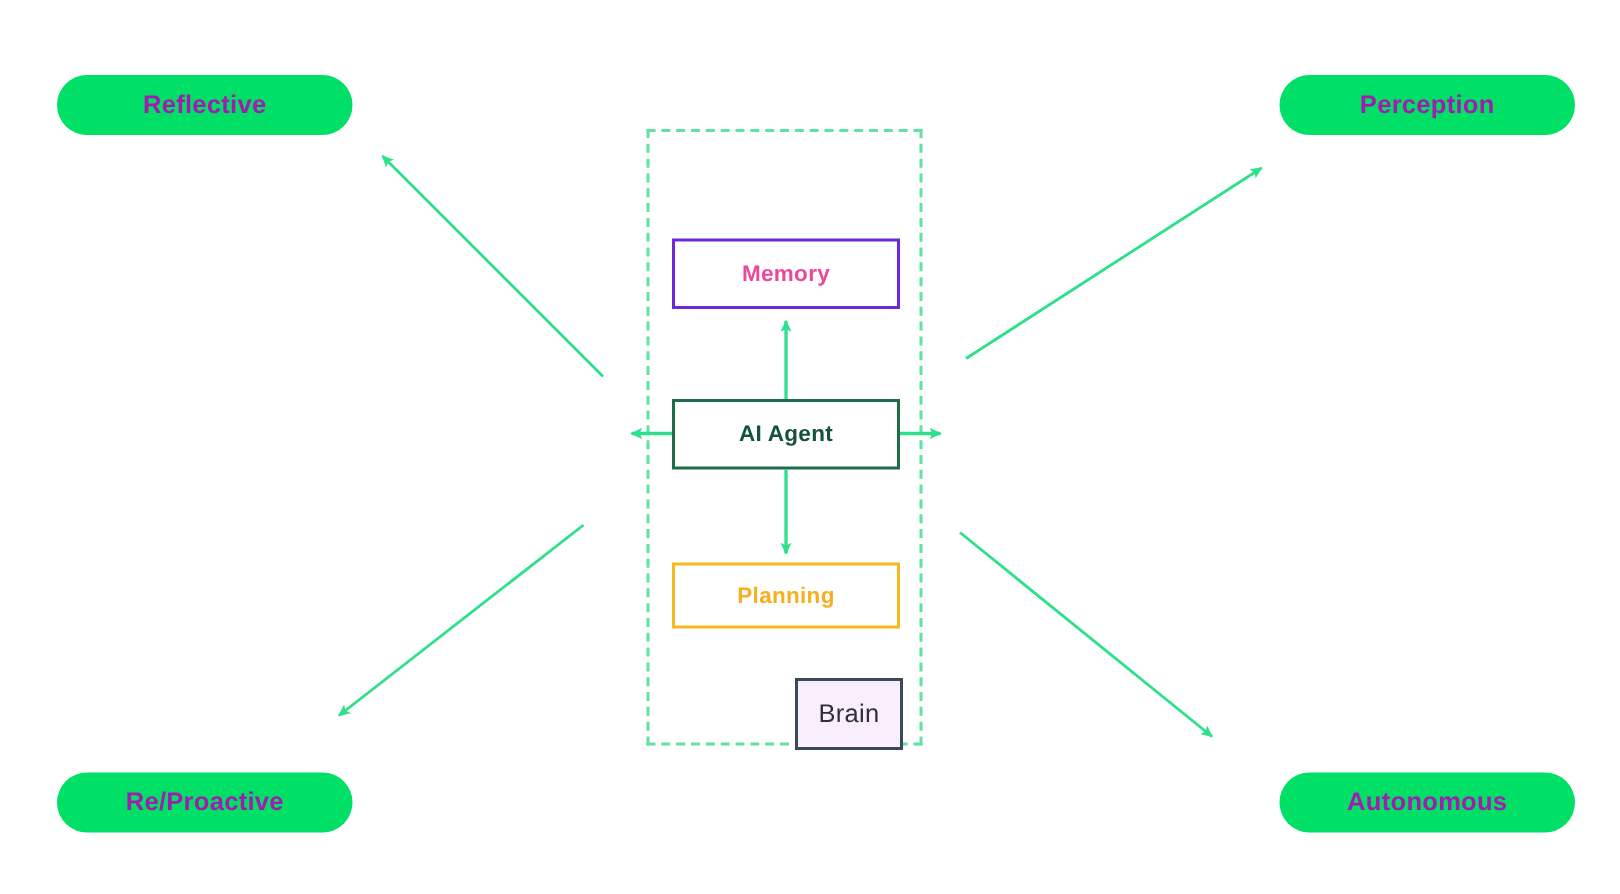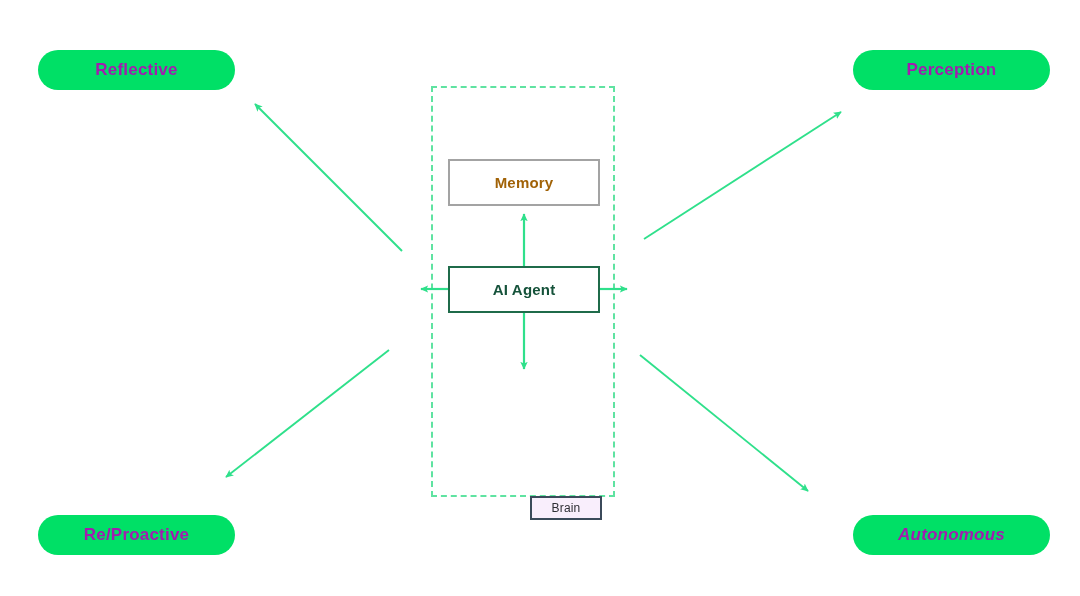--- a/index.html
+++ b/index.html
@@ -27,21 +27,21 @@
     color: #a21caf;
     font-size: 17px;
     font-weight: 600;
     letter-spacing: 0.2px;
     height: 40px;
     user-select: none;
   }
   .pill-tl { left: 38px;  top: 50px;  width: 197px; }
   .pill-tr { left: 853px; top: 50px;  width: 197px; }
   .pill-bl { left: 38px;  top: 515px; width: 197px; text-align: center; }
-  .pill-br { left: 853px; top: 515px; width: 197px; font-style: italic; }
+  .pill-br { left: 853px; top: 515px; width: 197px; }
 
   .dashed-container {
     position: absolute;
     left: 431px;
     top: 86px;
     width: 184px;
     height: 411px;
     border: 2px dashed #5fe3a1;
     box-sizing: border-box;
     background: transparent;
@@ -55,22 +55,22 @@
     box-sizing: border-box;
     background: #ffffff;
     font-size: 15px;
     font-weight: 700;
     letter-spacing: 0.2px;
     user-select: none;
   }
 
   .node-memory {
     left: 448px; top: 159px; width: 152px; height: 47px;
-    border: 2px solid #a3a3a3;
-    color: #a16207;
+    border: 2px solid #6d28d9;
+    color: #ec4899;
   }
   .node-agent {
     left: 448px; top: 266px; width: 152px; height: 47px;
     border: 2px solid #1f6b4a;
     color: #15523a;
     text-align: center;
   }
   .node-planning {
     left: 448px; top: 375px; width: 152px; height: 44px;
     border: 2px solid #f6b81f;
@@ -80,27 +80,26 @@
     left: 224px; top: 266px; width: 190px; height: 47px;
     border: 2px solid #31c8f5;
     color: #17b7ee;
   }
   .node-tools {
     left: 633px; top: 266px; width: 190px; height: 47px;
     border: 2px solid #f8614f;
     color: #f4503c;
   }
   .node-brain {
-    left: 530px; top: 452px; width: 72px; height: 24px;
+    left: 530px; top: 452px; width: 72px; height: 48px;
     border: 2px solid #3b4a5a;
     background: #f9eefc;
     color: #2f2f35;
-    font-size: 12px;
+    font-size: 17px;
     font-weight: 400;
-    margin-top: 44px;
   }
 
   svg.overlay {
     position: absolute;
     left: 0; top: 0;
     width: 1080px;
     height: 596px;
     pointer-events: none;
   }
 </style>
@@ -163,17 +162,20 @@
       <line x1="640" y1="355" x2="808" y2="491" stroke="#2fe08b" stroke-width="1.9" marker-end="url(#ah)"></line>
     </g>
   </svg>
 
   <div class="node node-memory">
     <span>Memory</span>
   </div>
   <div class="node node-agent">
     <span>AI Agent</span>
   </div>
+  <div class="node node-planning">
+    <span>Planning</span>
+  </div>
   <div class="node node-brain">
     <span>Brain</span>
   </div>
 
 </div>
 
 </body></html>

